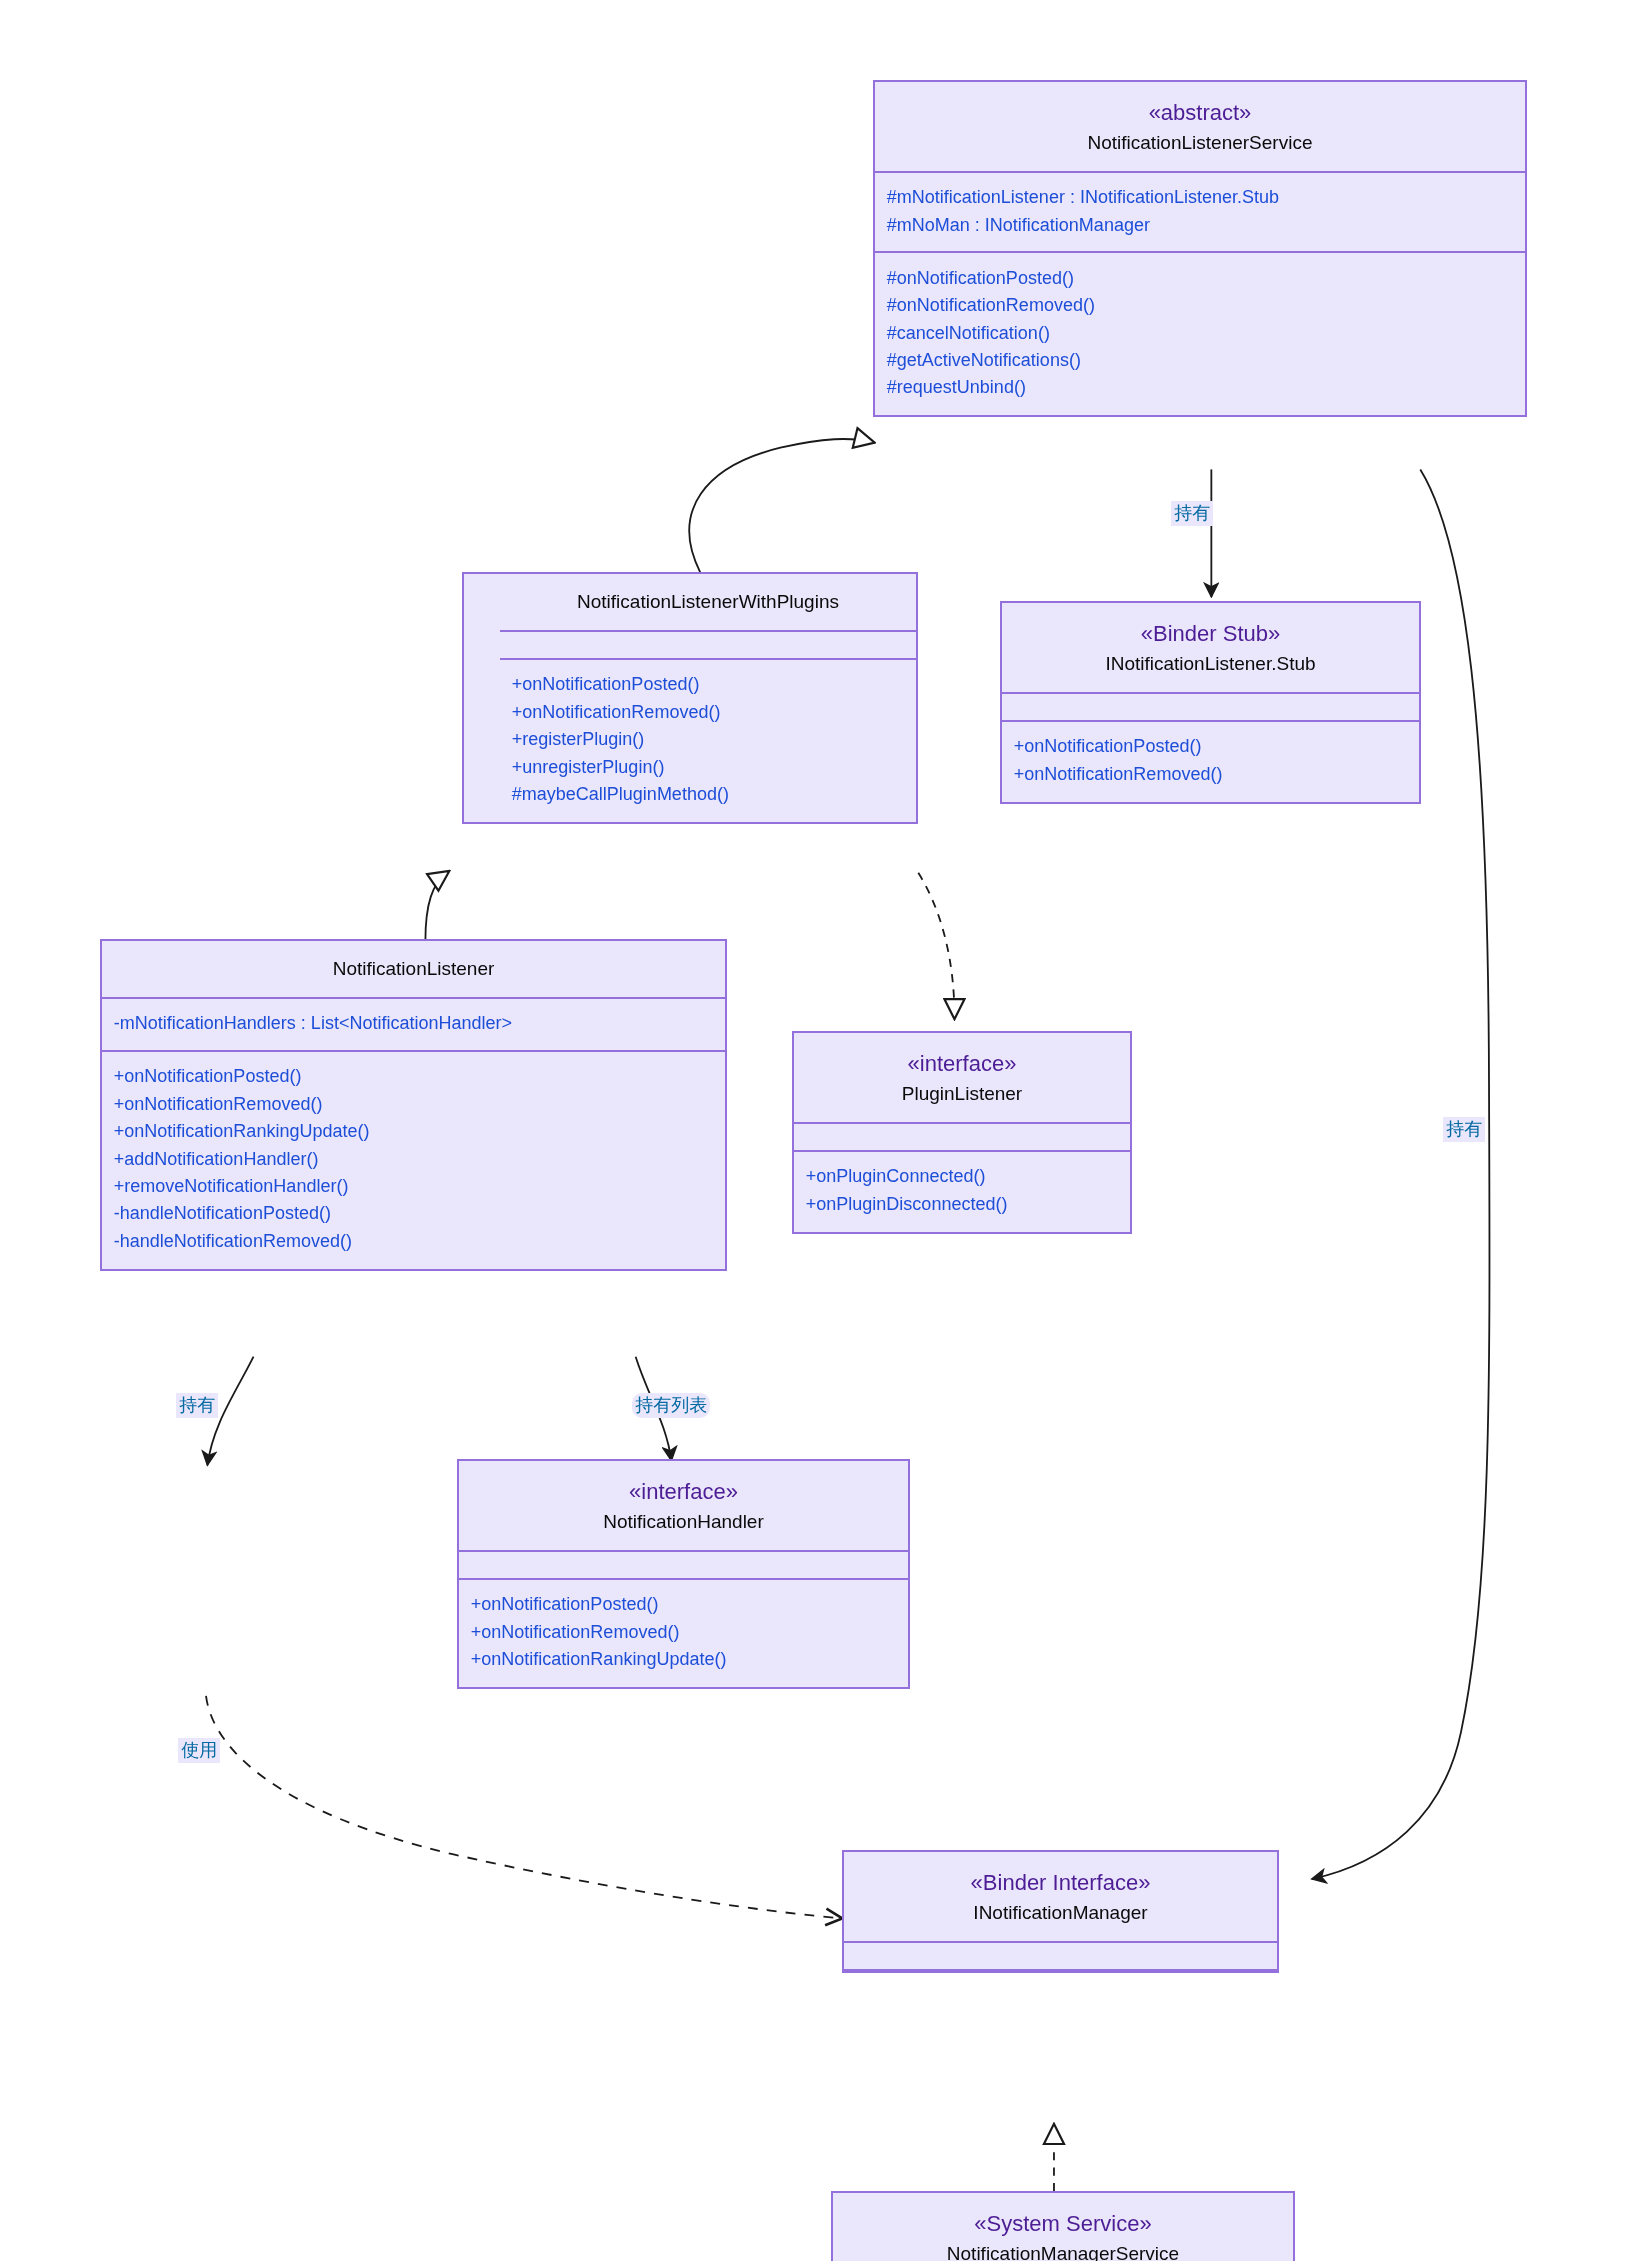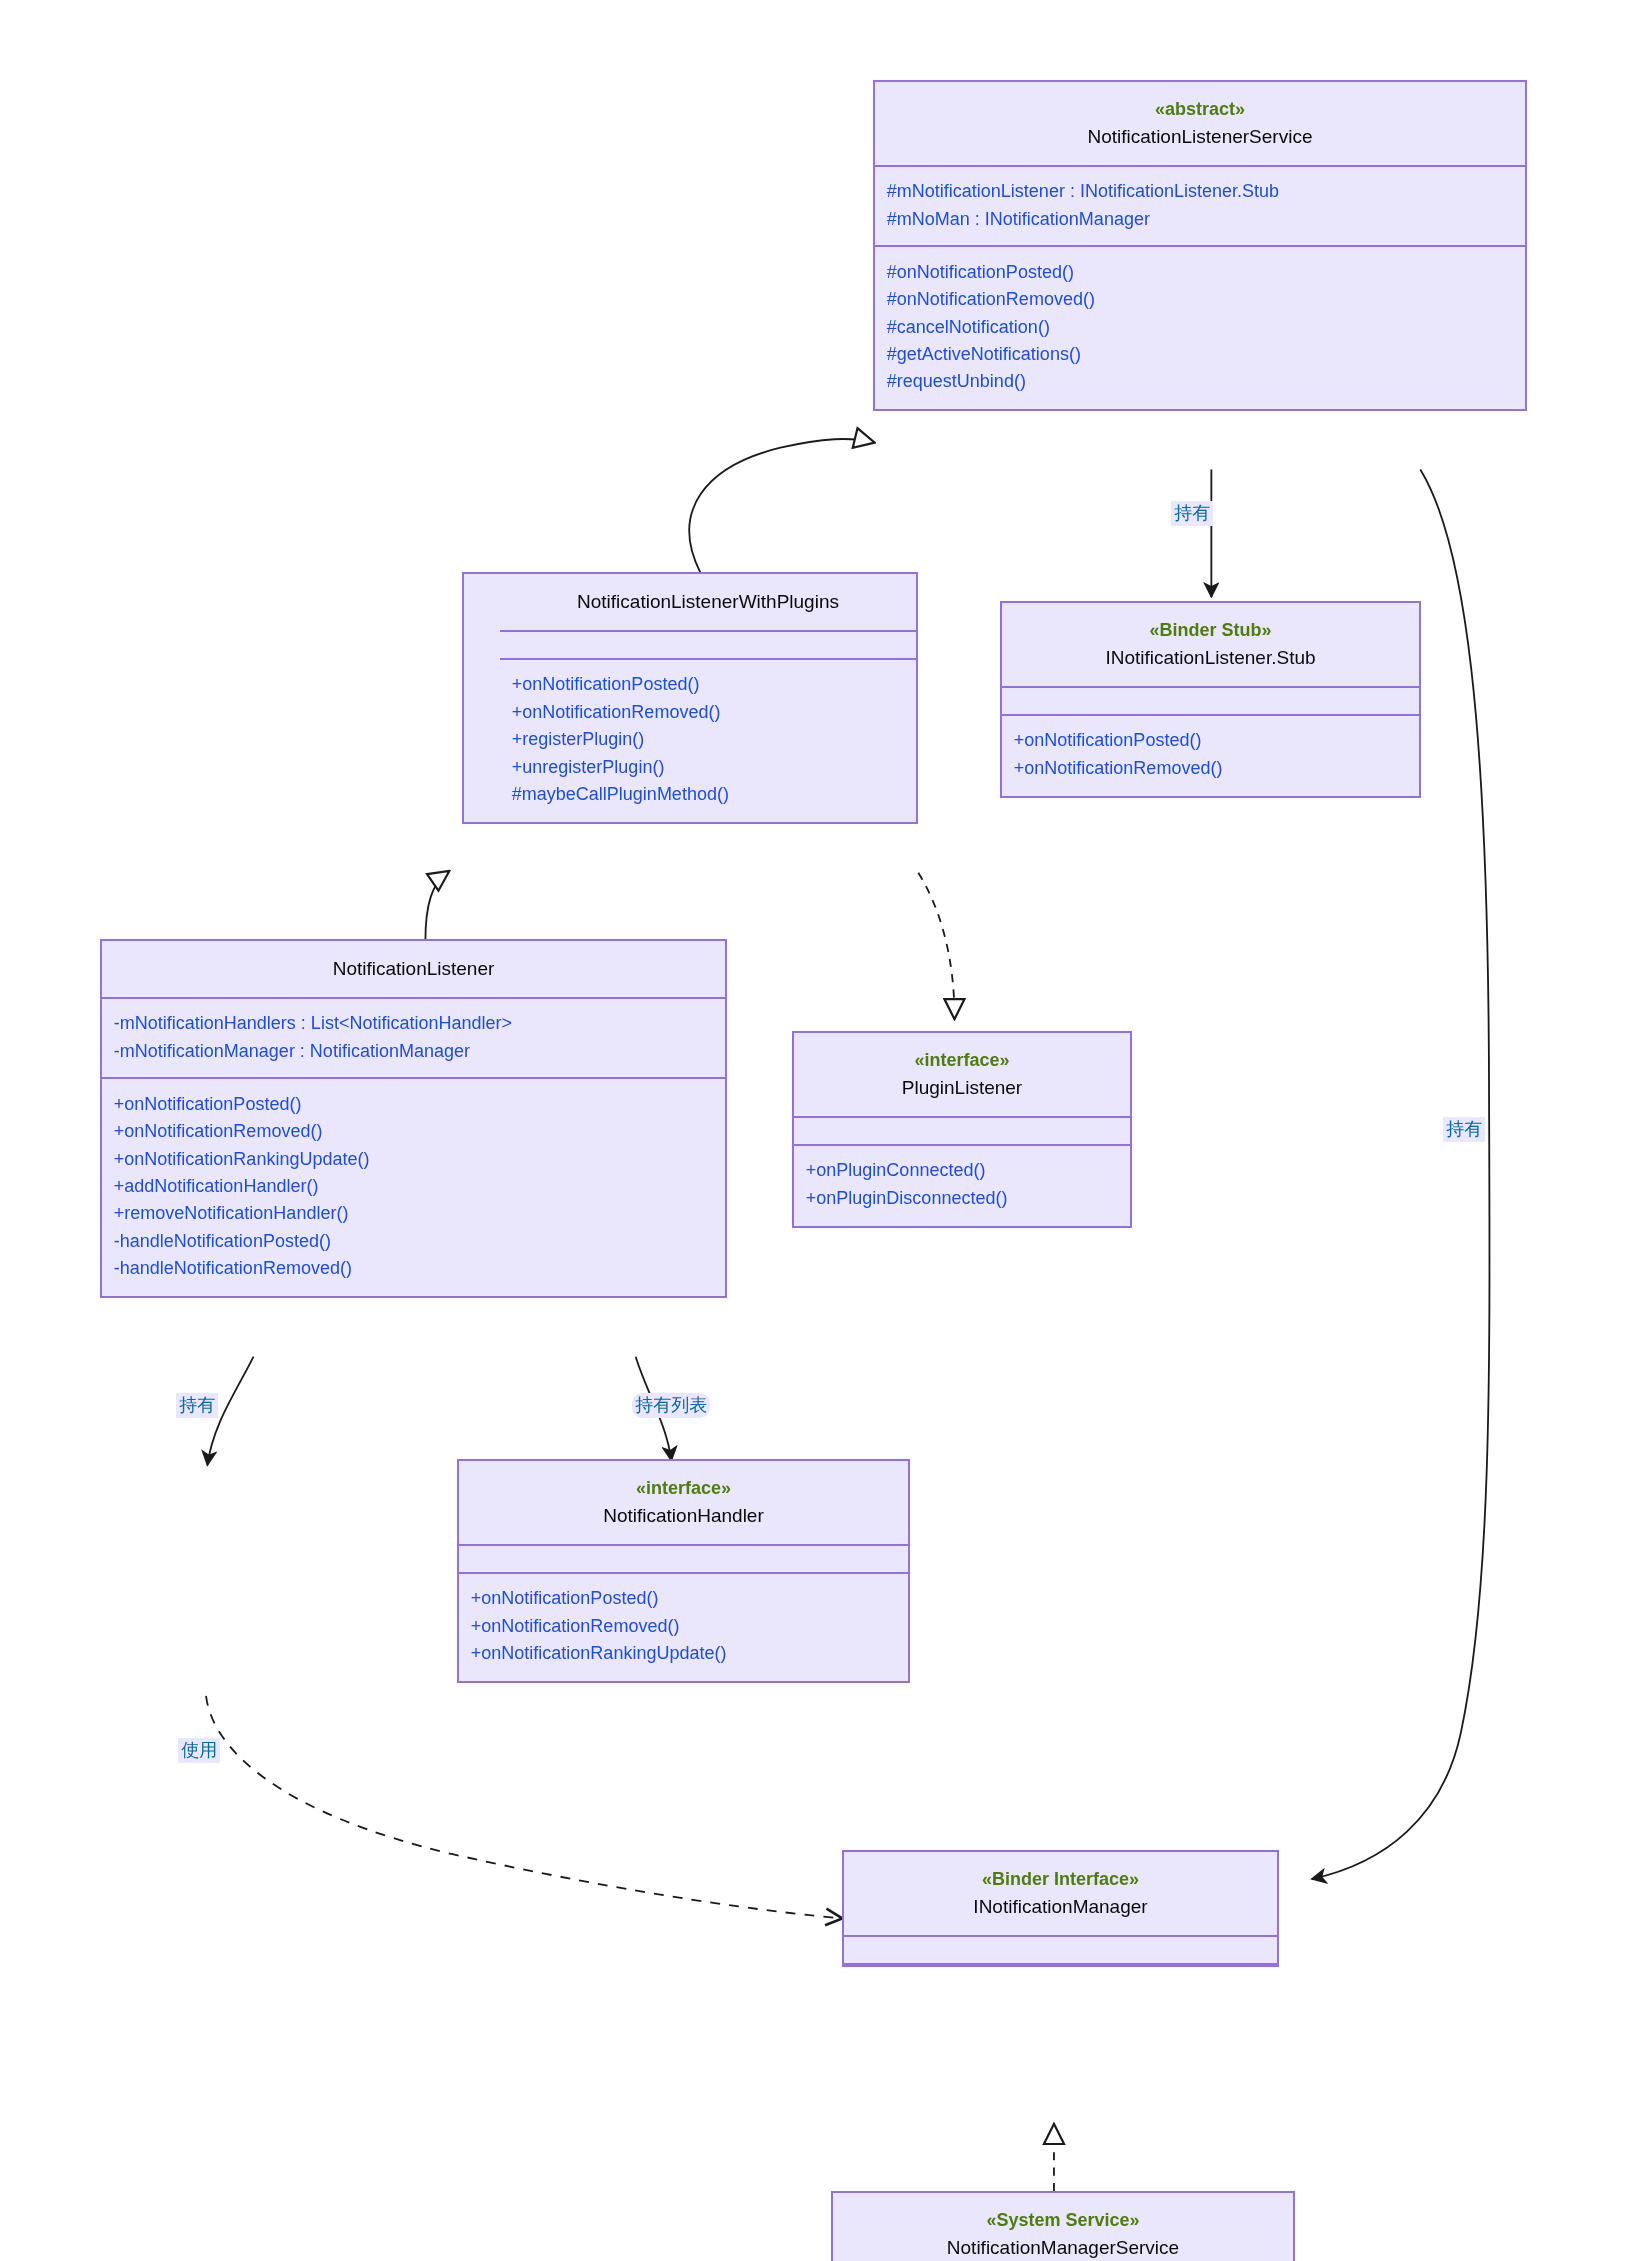--- a/index.html
+++ b/index.html
@@ -26,25 +26,24 @@
     z-index: 5;
   }
   .uml-header {
     box-sizing: border-box;
     width: 100%;
     text-align: center;
     padding: 13.6px 11px 13.6px 11px;
     border-bottom: 2.3px solid #9370DB;
   }
   .uml-stereotype {
-    font-size: 18px;
-    color: #4d7c0f;
+    font-size: 22px;
+    color: #4c1d95;
     line-height: 1.5;
     white-space: nowrap;
-    font-weight: bold;
   }
   .uml-name {
     font-size: 19px;
     font-weight: normal;
     color: #0a0a0a;
     line-height: 1.5;
     white-space: nowrap;
   }
   .uml-attrs {
     box-sizing: border-box;
@@ -180,21 +179,20 @@
       <div class="uml-line">+onNotificationRemoved()</div>
     </div>
   </div>
 
   <div class="uml-class" style="left:100px; top:939px; width:627px;">
     <div class="uml-header">
       <div class="uml-name">NotificationListener</div>
     </div>
     <div class="uml-attrs">
       <div class="uml-line">-mNotificationHandlers : List&lt;NotificationHandler&gt;</div>
-      <div class="uml-line">-mNotificationManager : NotificationManager</div>
     </div>
     <div class="uml-methods">
       <div class="uml-line">+onNotificationPosted()</div>
       <div class="uml-line">+onNotificationRemoved()</div>
       <div class="uml-line">+onNotificationRankingUpdate()</div>
       <div class="uml-line">+addNotificationHandler()</div>
       <div class="uml-line">+removeNotificationHandler()</div>
       <div class="uml-line">-handleNotificationPosted()</div>
       <div class="uml-line">-handleNotificationRemoved()</div>
     </div>

